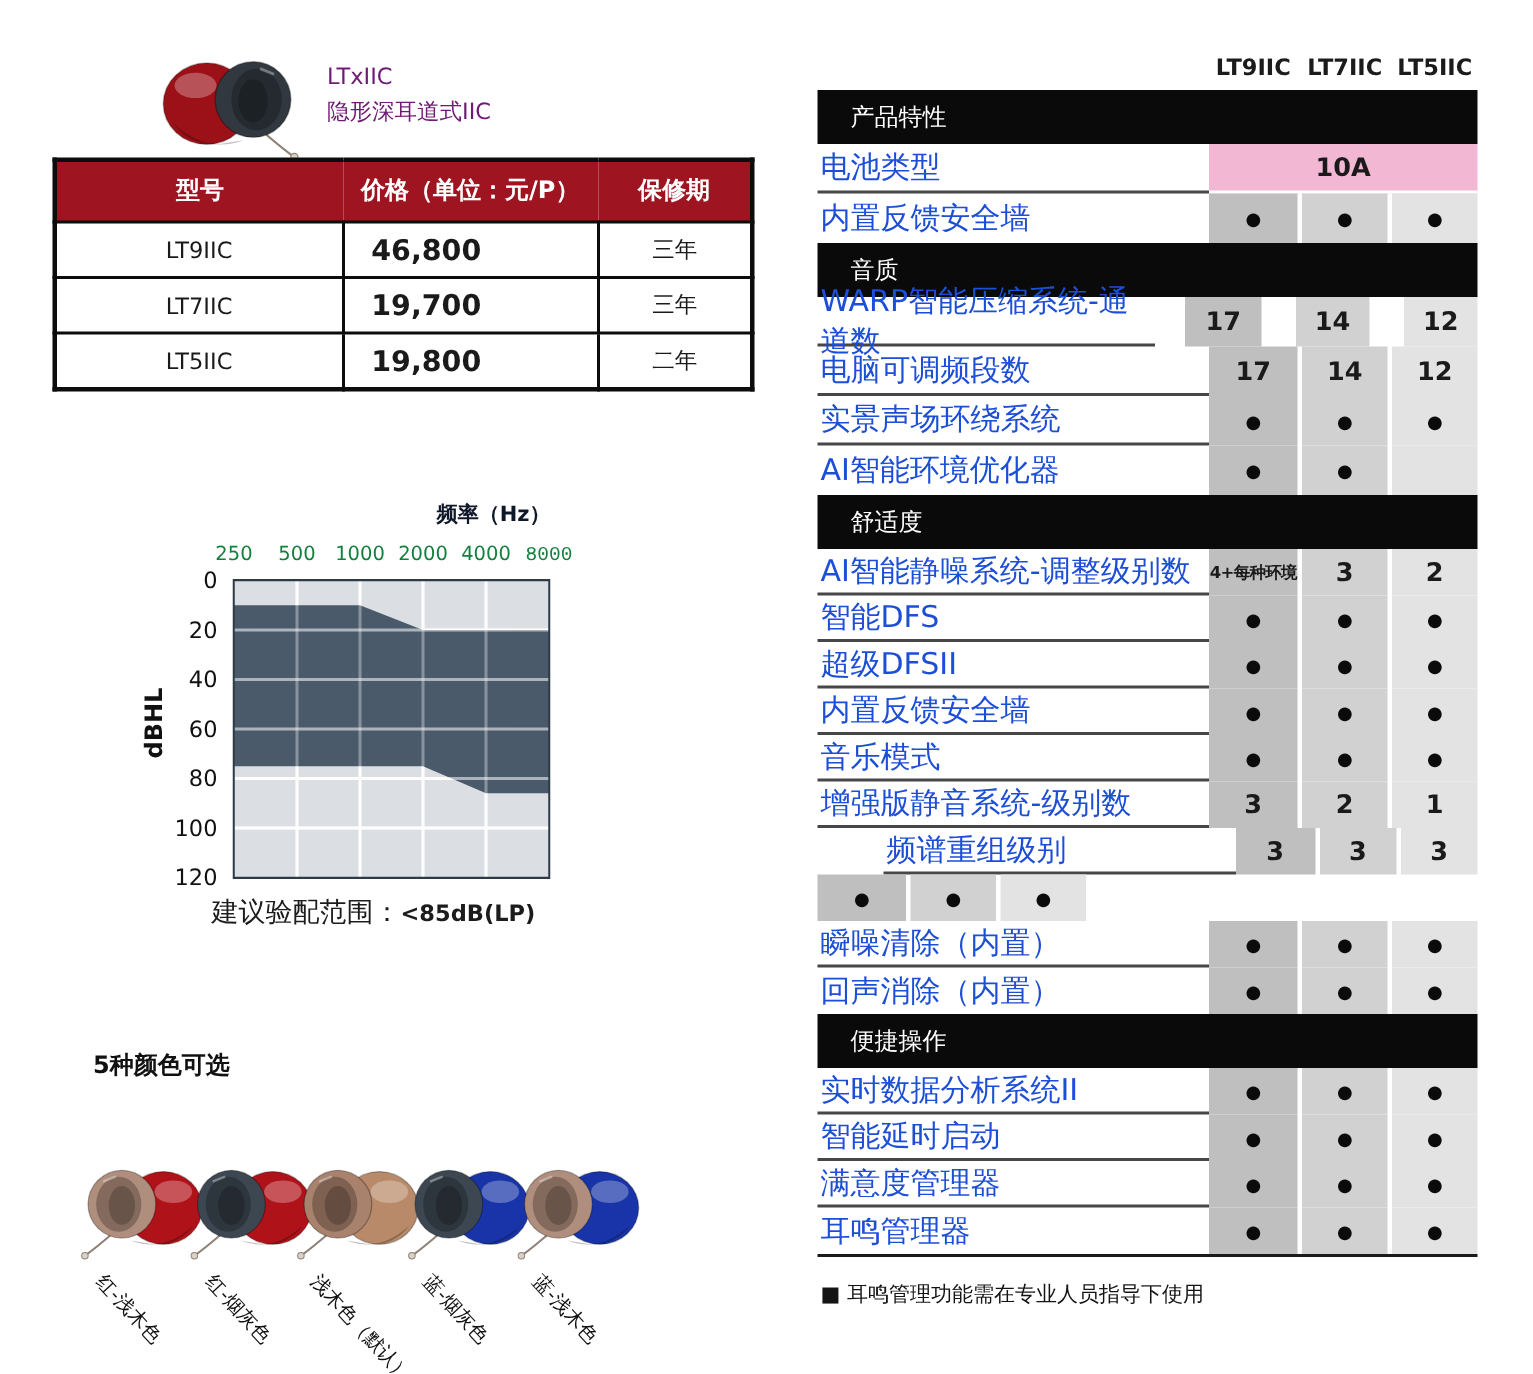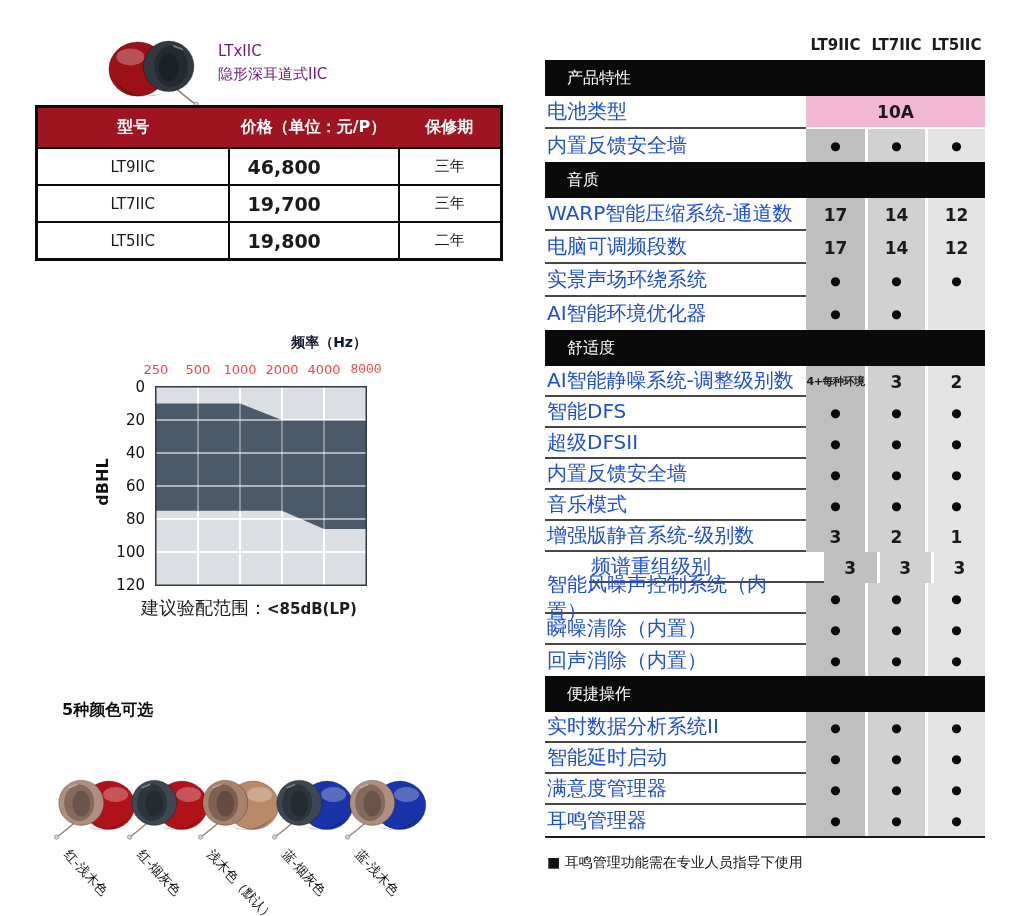--- a/index.html
+++ b/index.html
@@ -13,21 +13,21 @@
   .price-table{position:absolute;left:35px;top:105px;width:465px;border-collapse:collapse;
                border:3px solid #0c0c0c;table-layout:fixed;}
   .price-table th{background:#9e1420;color:#fff;font-size:16px;font-weight:bold;height:37px;
                   border:none;text-align:center;}
   .price-table td{border:2px solid #0c0c0c;height:33px;font-size:15px;text-align:center;}
   .price-table td.price{font-weight:bold;font-size:19px;text-align:left;padding-left:18px;}
   
   .chart{position:absolute;left:93px;top:332px;width:320px;height:300px;}
   .chart-title{position:absolute;left:62px;top:2px;width:212px;text-align:right;
                font-size:14px;font-weight:bold;color:#0f172a;}
-  .x-tick{position:absolute;top:30px;width:44px;text-align:center;font-size:13px;color:#ef4444;}
+  .x-tick{position:absolute;top:30px;width:44px;text-align:center;font-size:13px;color:#15803d;}
   .y-tick{position:absolute;width:50px;text-align:right;font-size:15px;color:#111;}
   .y-axis-label{position:absolute;left:-55px;top:140px;width:130px;height:20px;text-align:center;
                 transform:rotate(-90deg);font-size:16px;font-weight:bold;color:#111;}
   .chart-svg{position:absolute;left:62px;top:54px;}
   .chart-caption{position:absolute;left:48px;top:264px;white-space:nowrap;}
   .chart-caption .cjk{font-size:18px;font-weight:500;color:#1c1c1c;}
   .chart-caption .val{font-size:15px;font-weight:600;color:#1c1c1c;}
   
   .colors-heading{position:absolute;left:62px;top:700px;font-size:16px;font-weight:bold;color:#111;}
   .color-photo{position:absolute;top:768px;width:92px;height:78px;}
@@ -233,21 +233,21 @@
             <span class="dot">●</span>
           </div>
           <div class="spec-cell" style="width: 57px; background: rgb(209, 209, 209); margin-right: 3px;">
             <span class="dot">●</span>
           </div>
           <div class="spec-cell" style="width: 57px; background: rgb(227, 227, 227);">
             <span class="dot">●</span>
           </div>
         </div>
         <div class="spec-bar">音质</div>
-        <div class="spec-row" style="height: 33px;">
+        <div class="spec-row" style="height: 33px; gap: 20px;">
           <div class="spec-label sep">WARP智能压缩系统-通道数</div>
           <div class="spec-cell" style="width: 59px; background: rgb(191, 191, 191); margin-right: 3px;">
             <span class="num">17</span>
           </div>
           <div class="spec-cell" style="width: 57px; background: rgb(209, 209, 209); margin-right: 3px;">
             <span class="num">14</span>
           </div>
           <div class="spec-cell" style="width: 57px; background: rgb(227, 227, 227);">
             <span class="num">12</span>
           </div>
@@ -365,21 +365,20 @@
             <span class="num">3</span>
           </div>
           <div class="spec-cell" style="width: 57px; background: rgb(209, 209, 209); margin-right: 3px;">
             <span class="num">3</span>
           </div>
           <div class="spec-cell" style="width: 57px; background: rgb(227, 227, 227);">
             <span class="num">3</span>
           </div>
         </div>
         <div class="spec-row" style="height: 31px;">
-          <div class="spec-label sep">智能风噪声控制系统（内置）</div>
           <div class="spec-cell" style="width: 59px; background: rgb(191, 191, 191); margin-right: 3px;">
             <span class="dot">●</span>
           </div>
           <div class="spec-cell" style="width: 57px; background: rgb(209, 209, 209); margin-right: 3px;">
             <span class="dot">●</span>
           </div>
           <div class="spec-cell" style="width: 57px; background: rgb(227, 227, 227);">
             <span class="dot">●</span>
           </div>
         </div>

